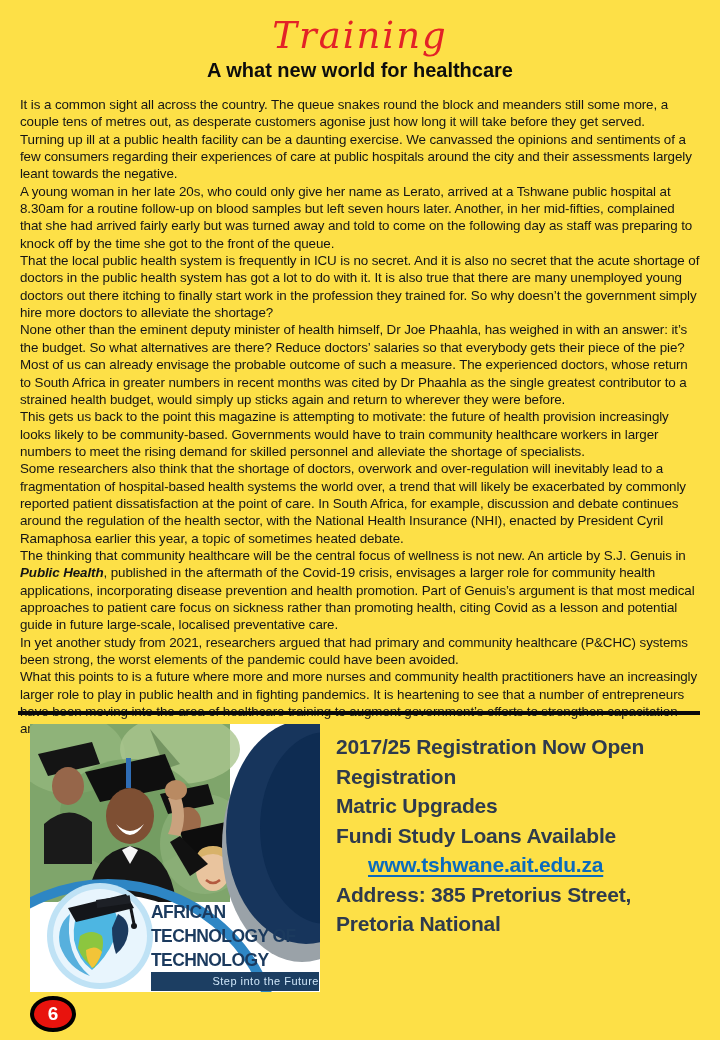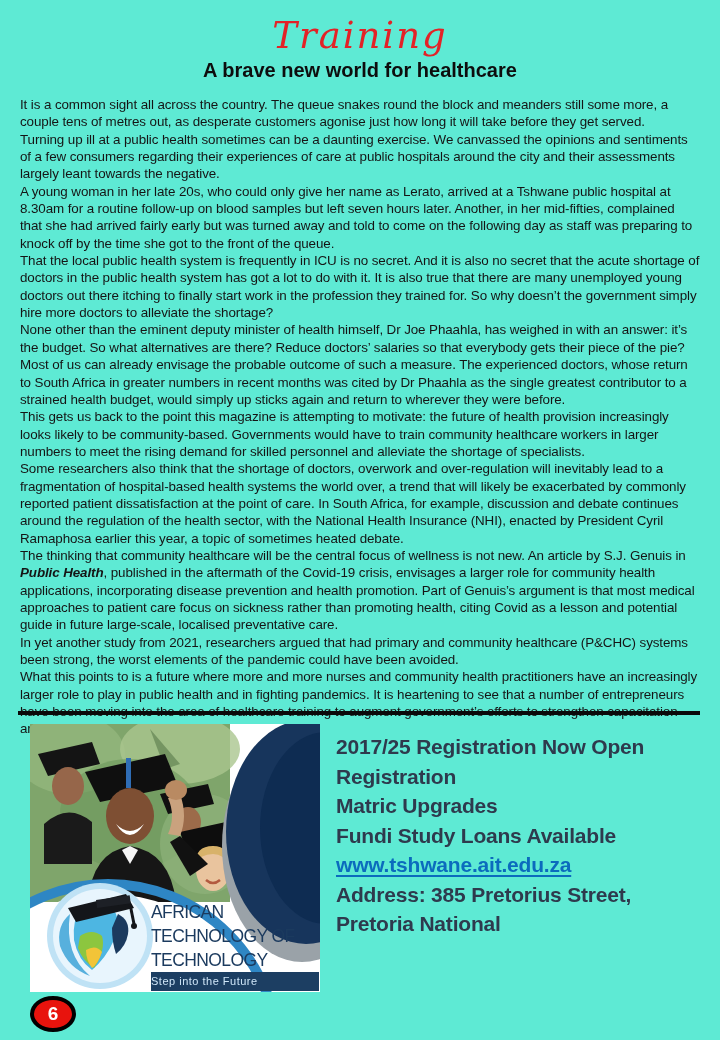--- a/index.html
+++ b/index.html
@@ -1,19 +1,19 @@
 <!DOCTYPE html>
 <html><head>
 <meta charset="utf-8">
 <style>
   html,body{margin:0;padding:0;background:#ffffff;}
   .page{
     position:relative;
     width:720px;height:1040px;
-    background:#5eead4;
+    background:#fde047;
     font-family:"Liberation Sans",sans-serif;
     overflow:hidden;
   }
   
   .section-title{
     margin:14px 0 0 0;
     text-align:center;
     font-family:"DejaVu Serif",serif;
     font-style:italic;
     font-weight:500;
@@ -64,41 +64,42 @@
     line-height:29.5px;
     letter-spacing:-0.2px;
   }
   .ad-line{white-space:nowrap;}
   .ad-link{
     color:#0b6bbd;
     text-decoration:underline;
     text-decoration-thickness:2px;
     text-underline-offset:3px;
     cursor:pointer;
+    margin-left:32px;
   }
   
   .logo-text{
     position:absolute;
     left:121px;top:176px;
     color:#1b3a5e;
     font-size:17.5px;
-    font-weight:normal;
+    font-weight:bold;
     line-height:24px;
     letter-spacing:-0.6px;
     white-space:nowrap;
   }
   .logo-tagline-bar{
     position:absolute;
     left:121px;top:248px;
     width:168px;height:19px;
     background:#1c3e62;
     color:#cfe6f8;
     font-size:11px;
     line-height:19px;
-    text-align:left;
+    text-align:right;
     letter-spacing:0.5px;
   }
   
   .page-badge{
     position:absolute;
     left:30px;top:996px;
     width:38px;height:28px;
     background:#e8130d;
     border:4px solid #000000;
     border-radius:50%;
@@ -108,25 +109,25 @@
     text-align:center;
     line-height:28px;
   }
 </style>
 </head>
 <body>
 
 <div class="page">
 
   <h1 class="section-title">Training</h1>
-  <h2 class="article-title">A brave new world for healthcare</h2>
+  <h2 class="article-title">A what new world for healthcare</h2>
 
   <div class="article-body" id="article-paragraphs">
       <p class="body-para"><span>It is a common sight all across the country. The queue snakes round the block and meanders still some more, a couple tens of metres out, as desperate customers agonise just how long it will take before they get served.</span></p>
-      <p class="body-para"><span>Turning up ill at a public health sometimes can be a daunting exercise. We canvassed the opinions and sentiments of a few consumers regarding their experiences of care at public hospitals around the city and their assessments largely leant towards the negative.</span></p>
+      <p class="body-para"><span>Turning up ill at a public health facility can be a daunting exercise. We canvassed the opinions and sentiments of a few consumers regarding their experiences of care at public hospitals around the city and their assessments largely leant towards the negative.</span></p>
       <p class="body-para"><span>A young woman in her late 20s, who could only give her name as Lerato, arrived at a Tshwane public hospital at 8.30am for a routine follow-up on blood samples but left seven hours later. Another, in her mid-fifties, complained that she had arrived fairly early but was turned away and told to come on the following day as staff was preparing to knock off by the time she got to the front of the queue.</span></p>
       <p class="body-para"><span>That the local public health system is frequently in ICU is no secret. And it is also no secret that the acute shortage of doctors in the public health system has got a lot to do with it. It is also true that there are many unemployed young doctors out there itching to finally start work in the profession they trained for. So why doesn’t the government simply hire more doctors to alleviate the shortage?</span></p>
       <p class="body-para"><span>None other than the eminent deputy minister of health himself, Dr Joe Phaahla, has weighed in with an answer: it’s the budget. So what alternatives are there? Reduce doctors’ salaries so that everybody gets their piece of the pie? Most of us can already envisage the probable outcome of such a measure. The experienced doctors, whose return to South Africa in greater numbers in recent months was cited by Dr Phaahla as the single greatest contributor to a strained health budget, would simply up sticks again and return to wherever they were before.</span></p>
       <p class="body-para"><span>This gets us back to the point this magazine is attempting to motivate: the future of health provision increasingly looks likely to be community-based. Governments would have to train community healthcare workers in larger numbers to meet the rising demand for skilled personnel and alleviate the shortage of specialists.</span></p>
       <p class="body-para"><span>Some researchers also think that the shortage of doctors, overwork and over-regulation will inevitably lead to a fragmentation of hospital-based health systems the world over, a trend that will likely be exacerbated by commonly reported patient dissatisfaction at the point of care. In South Africa, for example, discussion and debate continues around the regulation of the health sector, with the National Health Insurance (NHI), enacted by President Cyril Ramaphosa earlier this year, a topic of sometimes heated debate.</span></p>
       <p class="body-para"><span>The thinking that community healthcare will be the central focus of wellness is not new. An article by S.J. Genuis in </span><span class="italic">Public Health</span><span>, published in the aftermath of the Covid-19 crisis, envisages a larger role for community health applications, incorporating disease prevention and health promotion. Part of Genuis’s argument is that most medical approaches to patient care focus on sickness rather than promoting health, citing Covid as a lesson and potential guide in future large-scale, localised preventative care.</span></p>
       <p class="body-para"><span>In yet another study from 2021, researchers argued that had primary and community healthcare (P&amp;CHC) systems been strong, the worst elements of the pandemic could have been avoided.</span></p>
       <p class="body-para"><span>What this points to is a future where more and more nurses and community health practitioners have an increasingly larger role to play in public health and in fighting pandemics. It is heartening to see that a number of entrepreneurs have been moving into the area of healthcare training to augment government’s efforts to strengthen capacitation and preparations for future care.</span></p>
     </div>
 

